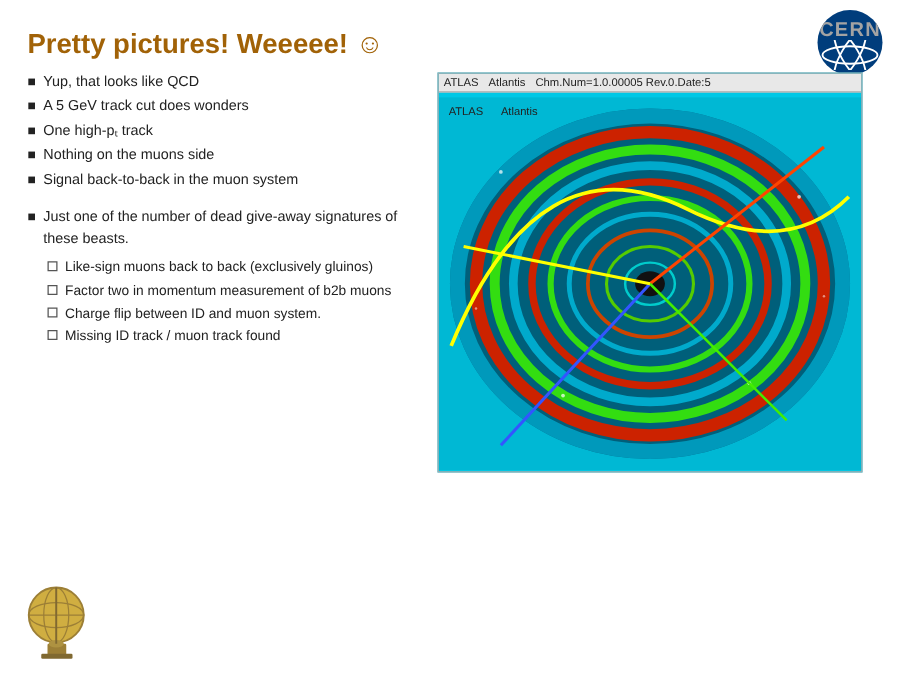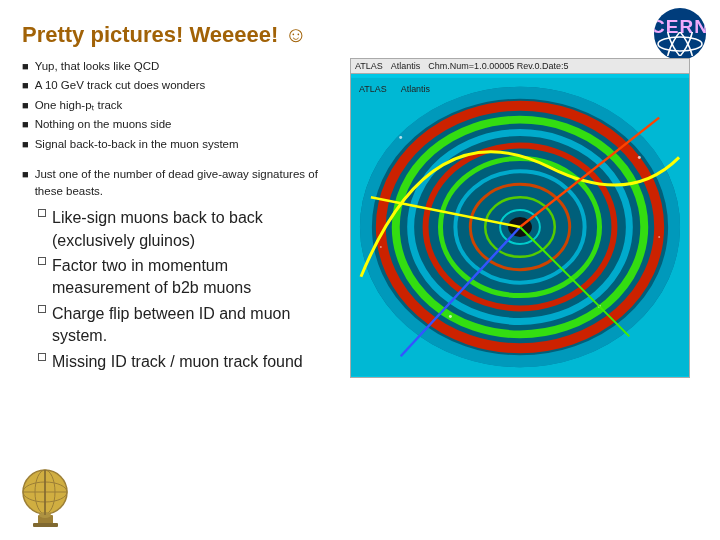--- a/index.html
+++ b/index.html
@@ -37,22 +37,22 @@
       border-radius: 50%;
       background: #003d7c;
       display: flex;
       align-items: center;
       justify-content: center;
       position: relative;
       overflow: hidden;
     }
 
     .cern-text {
-      color: #f0abfc;
-      font-size: 19px;
+      color: #a3a3a3;
+      font-size: 16px;
       font-weight: bold;
       letter-spacing: 1px;
       position: absolute;
       top: 8px;
       left: 50%;
       transform: translateX(-50%);
     }
 
     .cern-lines {
       position: absolute;
@@ -130,21 +130,21 @@
 
     
     .sub-bullets {
       margin-left: 16px;
     }
 
     .sub-item {
       display: flex;
       align-items: flex-start;
       margin-bottom: 3px;
-      font-size: 16px;
+      font-size: 11px;
       line-height: 1.4;
     }
 
     .sub-square {
       width: 8px;
       height: 8px;
       border: 1.5px solid #555;
       margin-right: 6px;
       flex-shrink: 0;
       margin-top: 2px;
@@ -215,21 +215,21 @@
 
       <div class="top-bullets">
 
         <div class="bullet-item">
           <span class="bullet-dot">■</span>
           <span class="bullet-text">Yup, that looks like QCD</span>
         </div>
 
         <div class="bullet-item">
           <span class="bullet-dot">■</span>
-          <span class="bullet-text">A 10 GeV track cut does wonders</span>
+          <span class="bullet-text">A 5 GeV track cut does wonders</span>
         </div>
 
         <div class="bullet-item">
           <span class="bullet-dot">■</span>
           <span class="bullet-text">One high-pₜ track</span>
         </div>
 
         <div class="bullet-item">
           <span class="bullet-dot">■</span>
           <span class="bullet-text">Nothing on the muons side</span>

